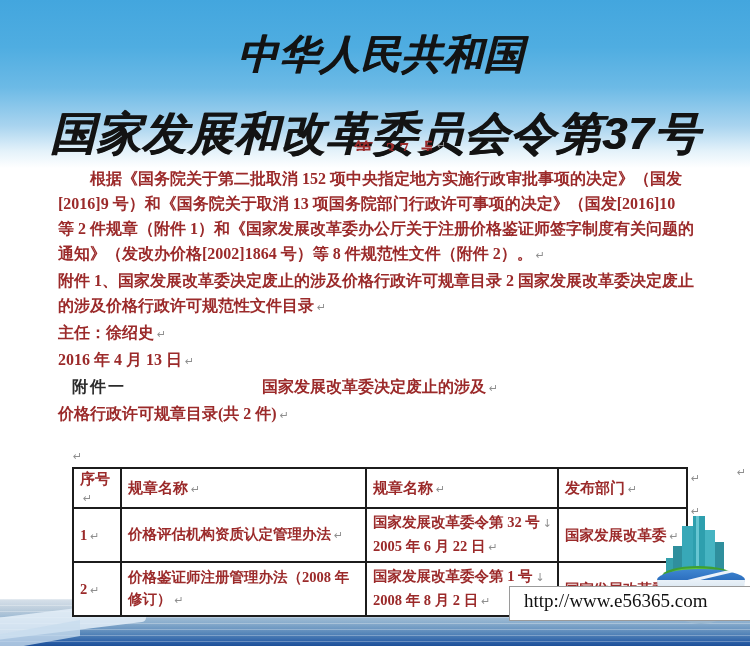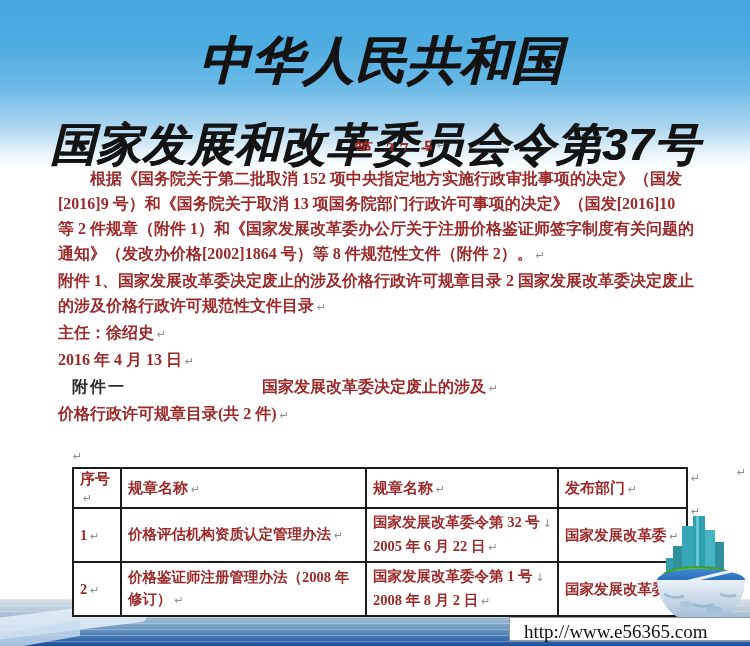--- a/index.html
+++ b/index.html
@@ -22,21 +22,21 @@
   }
   .wave1{position:absolute;left:-24px;bottom:14px;width:170px;height:22px;background:rgba(228,239,248,.85);transform:skewY(-7deg);border-radius:4px;}
   .wave2{position:absolute;left:-10px;bottom:2px;width:90px;height:16px;background:rgba(200,220,238,.8);transform:skewY(-10deg);}
   
   .title-block{
     position:absolute;left:0;top:34px;width:750px;text-align:center;
     font-family:"Liberation Sans","DejaVu Sans",sans-serif;
     font-weight:bold;font-style:italic;color:#131313;line-height:1.04;letter-spacing:1px;
     text-shadow:1px 0 0 #131313;
   }
-  .title-l1{font-size:51px;padding-left:12px;}
+  .title-l1{font-size:40px;padding-left:12px;}
   .title-l2{font-size:45px;margin-top:35px;}
   
   .clip-head{
     position:absolute;left:354px;top:138px;width:78px;height:13px;overflow:hidden;
     color:#9b2a2a;font-weight:bold;font-size:19px;line-height:24px;letter-spacing:4px;white-space:nowrap;
   }
   .clip-mark{position:absolute;left:434px;top:139px;}
   
   .doc{
     position:absolute;left:58px;top:166px;width:644px;
@@ -62,21 +62,21 @@
   .wtable th,.wtable td{
     border:2px solid #1c1c1c;padding:1px 4px 1px 6px;text-align:left;vertical-align:middle;
   }
   .wtable th{height:20px;font-size:15px;}
   .wtable td{height:50px;}
   .cellline{line-height:22px;white-space:nowrap;}
   .loose-mark{position:absolute;color:#8f8f8f;font-size:11px;font-family:"DejaVu Sans",sans-serif;z-index:2;}
   
   .globe{position:absolute;left:656px;top:510px;width:96px;height:118px;z-index:3;}
   .urlbox{
-    position:absolute;left:509px;top:617px;width:241px;height:24px;background:#ffffff;
+    position:absolute;left:509px;top:586px;width:241px;height:35px;background:#ffffff;
     border:1px solid #9a9a9a;border-right:none;box-sizing:border-box;z-index:4;
     font-family:"Liberation Serif","DejaVu Serif",serif;font-size:19px;color:#111;
     padding:3px 0 0 14px;
   }
 </style>
 </head>
 <body>
 
 <div class="slide">
 

